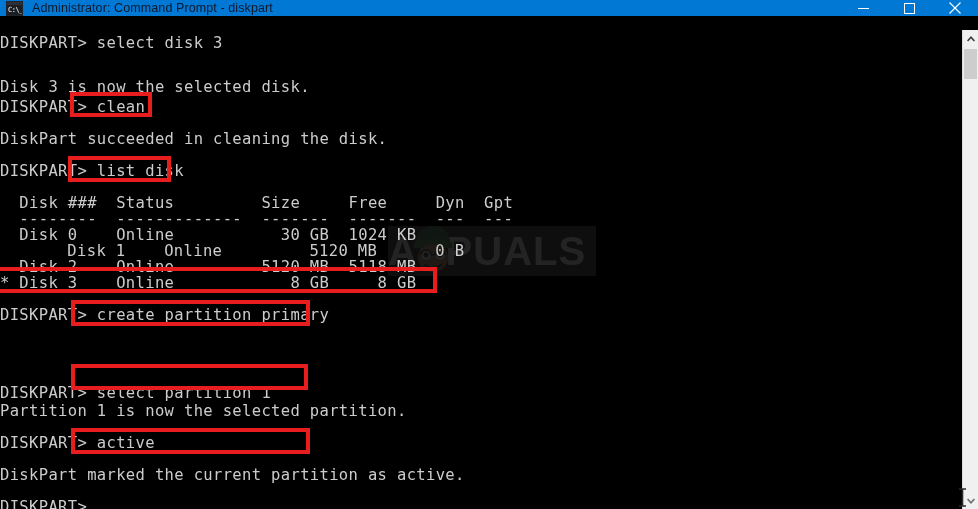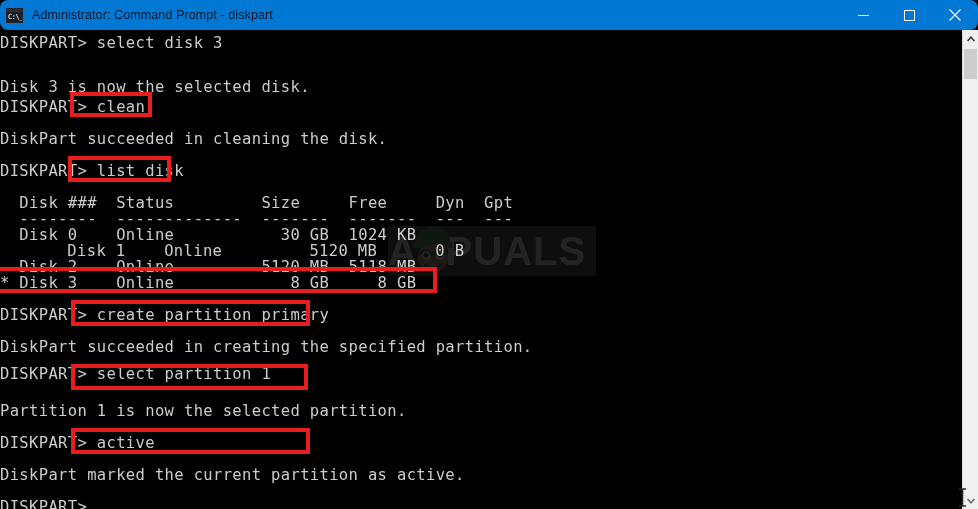--- a/index.html
+++ b/index.html
@@ -13,25 +13,24 @@
     height: 509px;
     overflow: hidden;
     background: #000000;
     font-family: "DejaVu Sans Mono", monospace;
   }
 
   
   #titlebar {
     position: absolute;
     left: 0; top: 0;
-    width: 978px; height: 30px;
+    width: 978px; height: 16px;
     background: #0078d4;
     display: flex;
     align-items: center;
-    border-radius: 8px;
   }
   #title-icon {
     width: 17px; height: 15px;
     margin-left: 6px;
     background: #ffffff;
     border: 1px solid #20252b;
     box-sizing: border-box;
     position: relative;
     flex: none;
   }
@@ -212,22 +211,21 @@
     <div class="line" style="top:163px;">  Disk ###  Status         Size     Free     Dyn  Gpt</div>
 
     <div class="line" style="top:131px;">DISKPART&gt; list disk</div>
     <div class="line" style="top:179px;">  --------  -------------  -------  -------  ---  ---</div>
     <div class="line" style="top:195px;">  Disk 0    Online           30 GB  1024 KB</div>
     <div class="line" style="top:211px;margin-left:48px;">  Disk 1    Online         5120 MB      0 B</div>
     <div class="line" style="top:227px;">  Disk 2    Online         5120 MB  5118 MB</div>
     <div class="line" style="top:243px;">* Disk 3    Online            8 GB     8 GB</div>
 
     <div class="line" style="top:275px;">DISKPART&gt; create partition primary</div>
-    <div class="line" style="top:307px;">DiskPart succeeded in creating the specified partition.</div>
-    <div class="line" style="top:334px;">DISKPART&gt; select partition 1</div>
+    <div class="line" style="top:353px;">DISKPART&gt; select partition 1</div>
     <div class="line" style="top:371px;">Partition 1 is now the selected partition.</div>
     <div class="line" style="top:403px;text-align:center;">DISKPART&gt; active</div>
     <div class="line" style="top:435px;">DiskPart marked the current partition as active.</div>
     <div class="line" style="top:467px;">DISKPART&gt;</div>
 
   </div>
 
   <div id="wm-bg"></div>
   <div id="watermark">
     <div id="wm-text">APPUALS</div>

